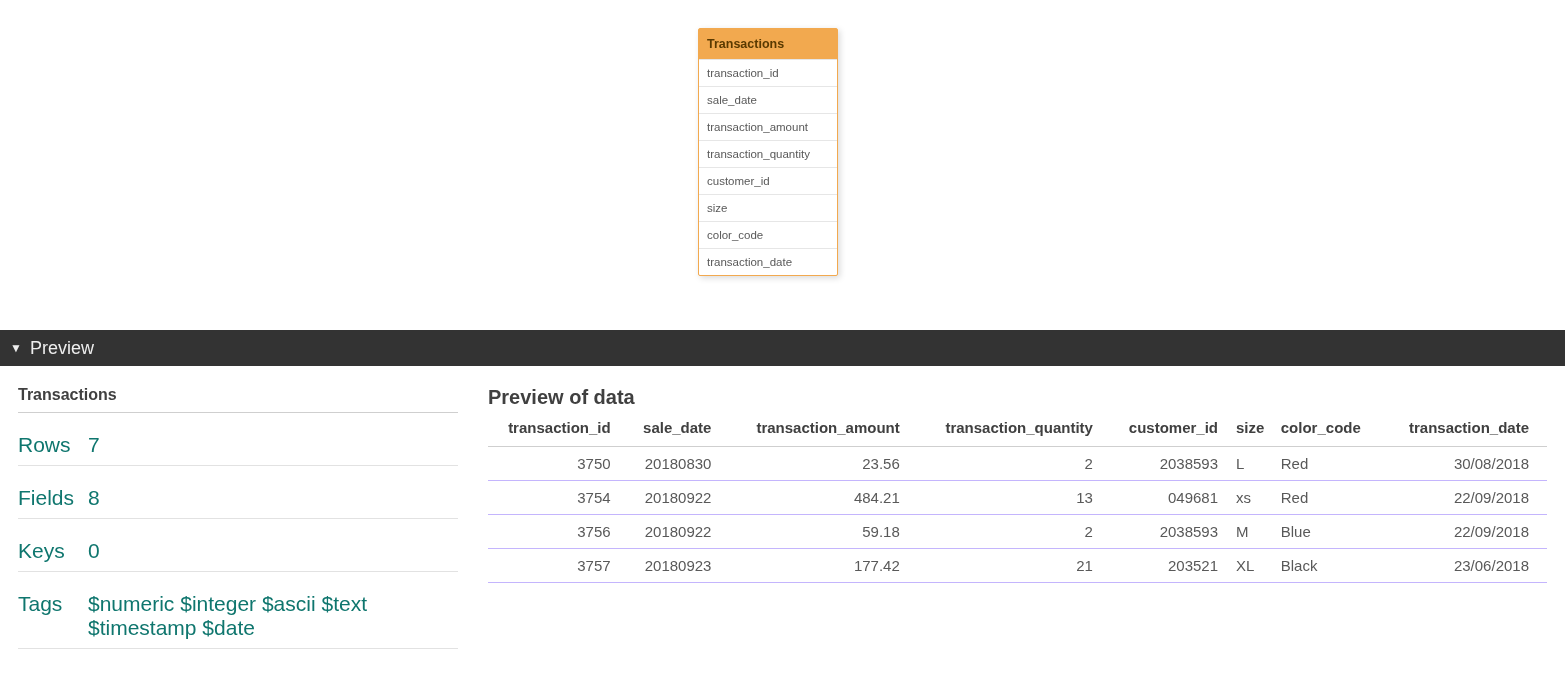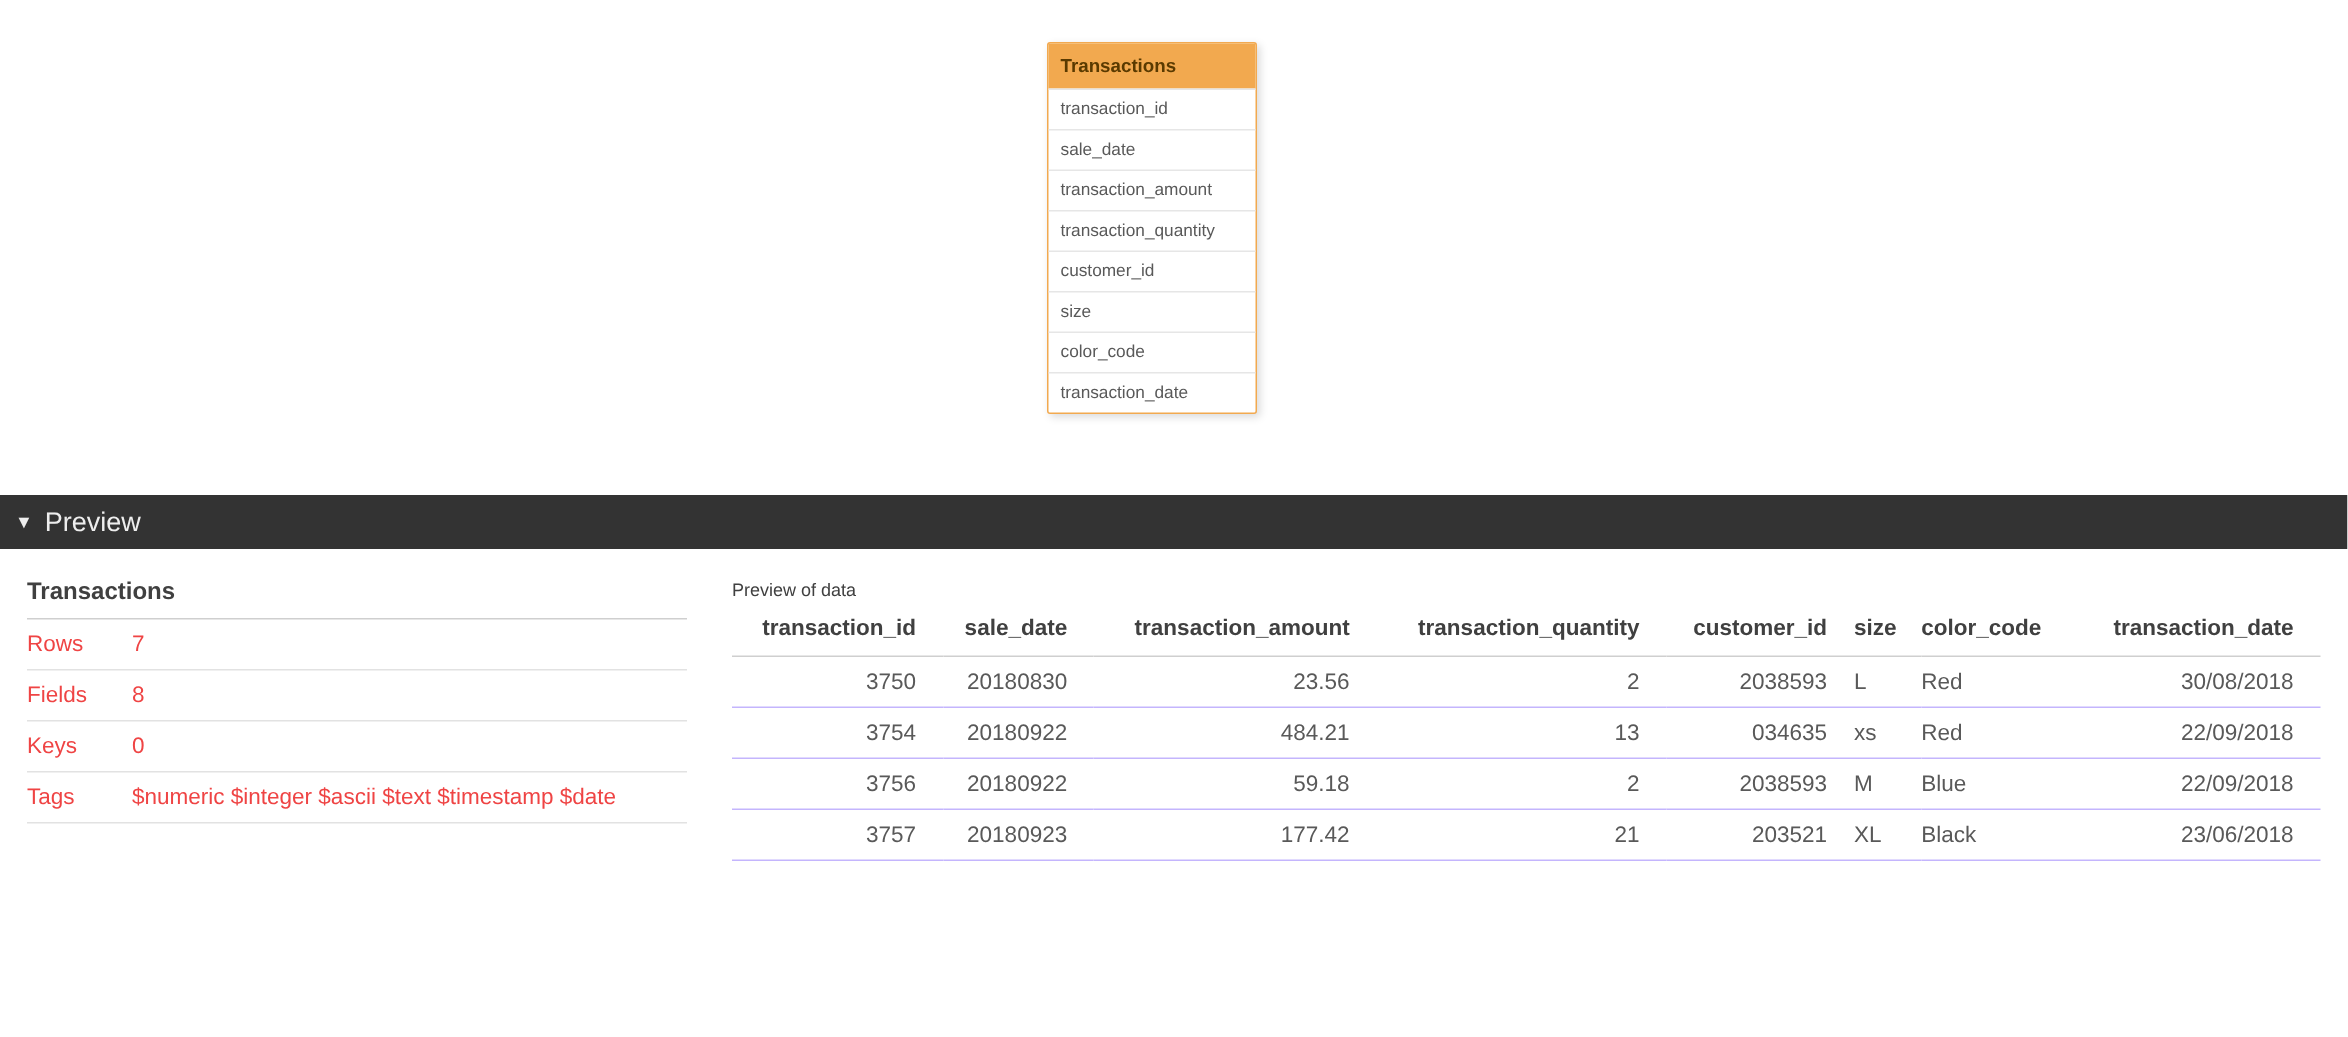--- a/index.html
+++ b/index.html
@@ -65,31 +65,32 @@
     font-weight: bold;
     font-size: 16px;
     color: #404040;
     padding-bottom: 8px;
     border-bottom: 1px solid #cfcfcf;
   }
   .meta-row {
     display: flex;
     border-bottom: 1px solid #e2e2e2;
     padding: 8px 0;
-    font-size: 15px;
-    color: #ef4444;
+    font-size: 21px;
+    color: #0f766e;
+    margin-top: 12px;
   }
   .meta-row .k { width: 70px; flex-shrink: 0; }
   .meta-row .v { flex: 1; }
   .data-col {
     flex: 1;
   }
   .data-title {
-    font-weight: normal;
-    font-size: 12px;
+    font-weight: bold;
+    font-size: 20px;
     color: #404040;
     padding-bottom: 4px;
   }
   table.data {
     border-collapse: collapse;
     width: 100%;
     font-size: 15px;
     color: #595959;
   }
   table.data th {
@@ -180,21 +181,21 @@
             <td class="num">2038593</td>
             <td class="txt">L</td>
             <td class="txt">Red</td>
             <td class="num">30/08/2018</td>
           </tr>
           <tr>
             <td class="num">3754</td>
             <td class="num">20180922</td>
             <td class="num">484.21</td>
             <td class="num">13</td>
-            <td class="num">034635</td>
+            <td class="num">049681</td>
             <td class="txt">xs</td>
             <td class="txt">Red</td>
             <td class="num">22/09/2018</td>
           </tr>
           <tr>
             <td class="num">3756</td>
             <td class="num">20180922</td>
             <td class="num">59.18</td>
             <td class="num">2</td>
             <td class="num">2038593</td>

